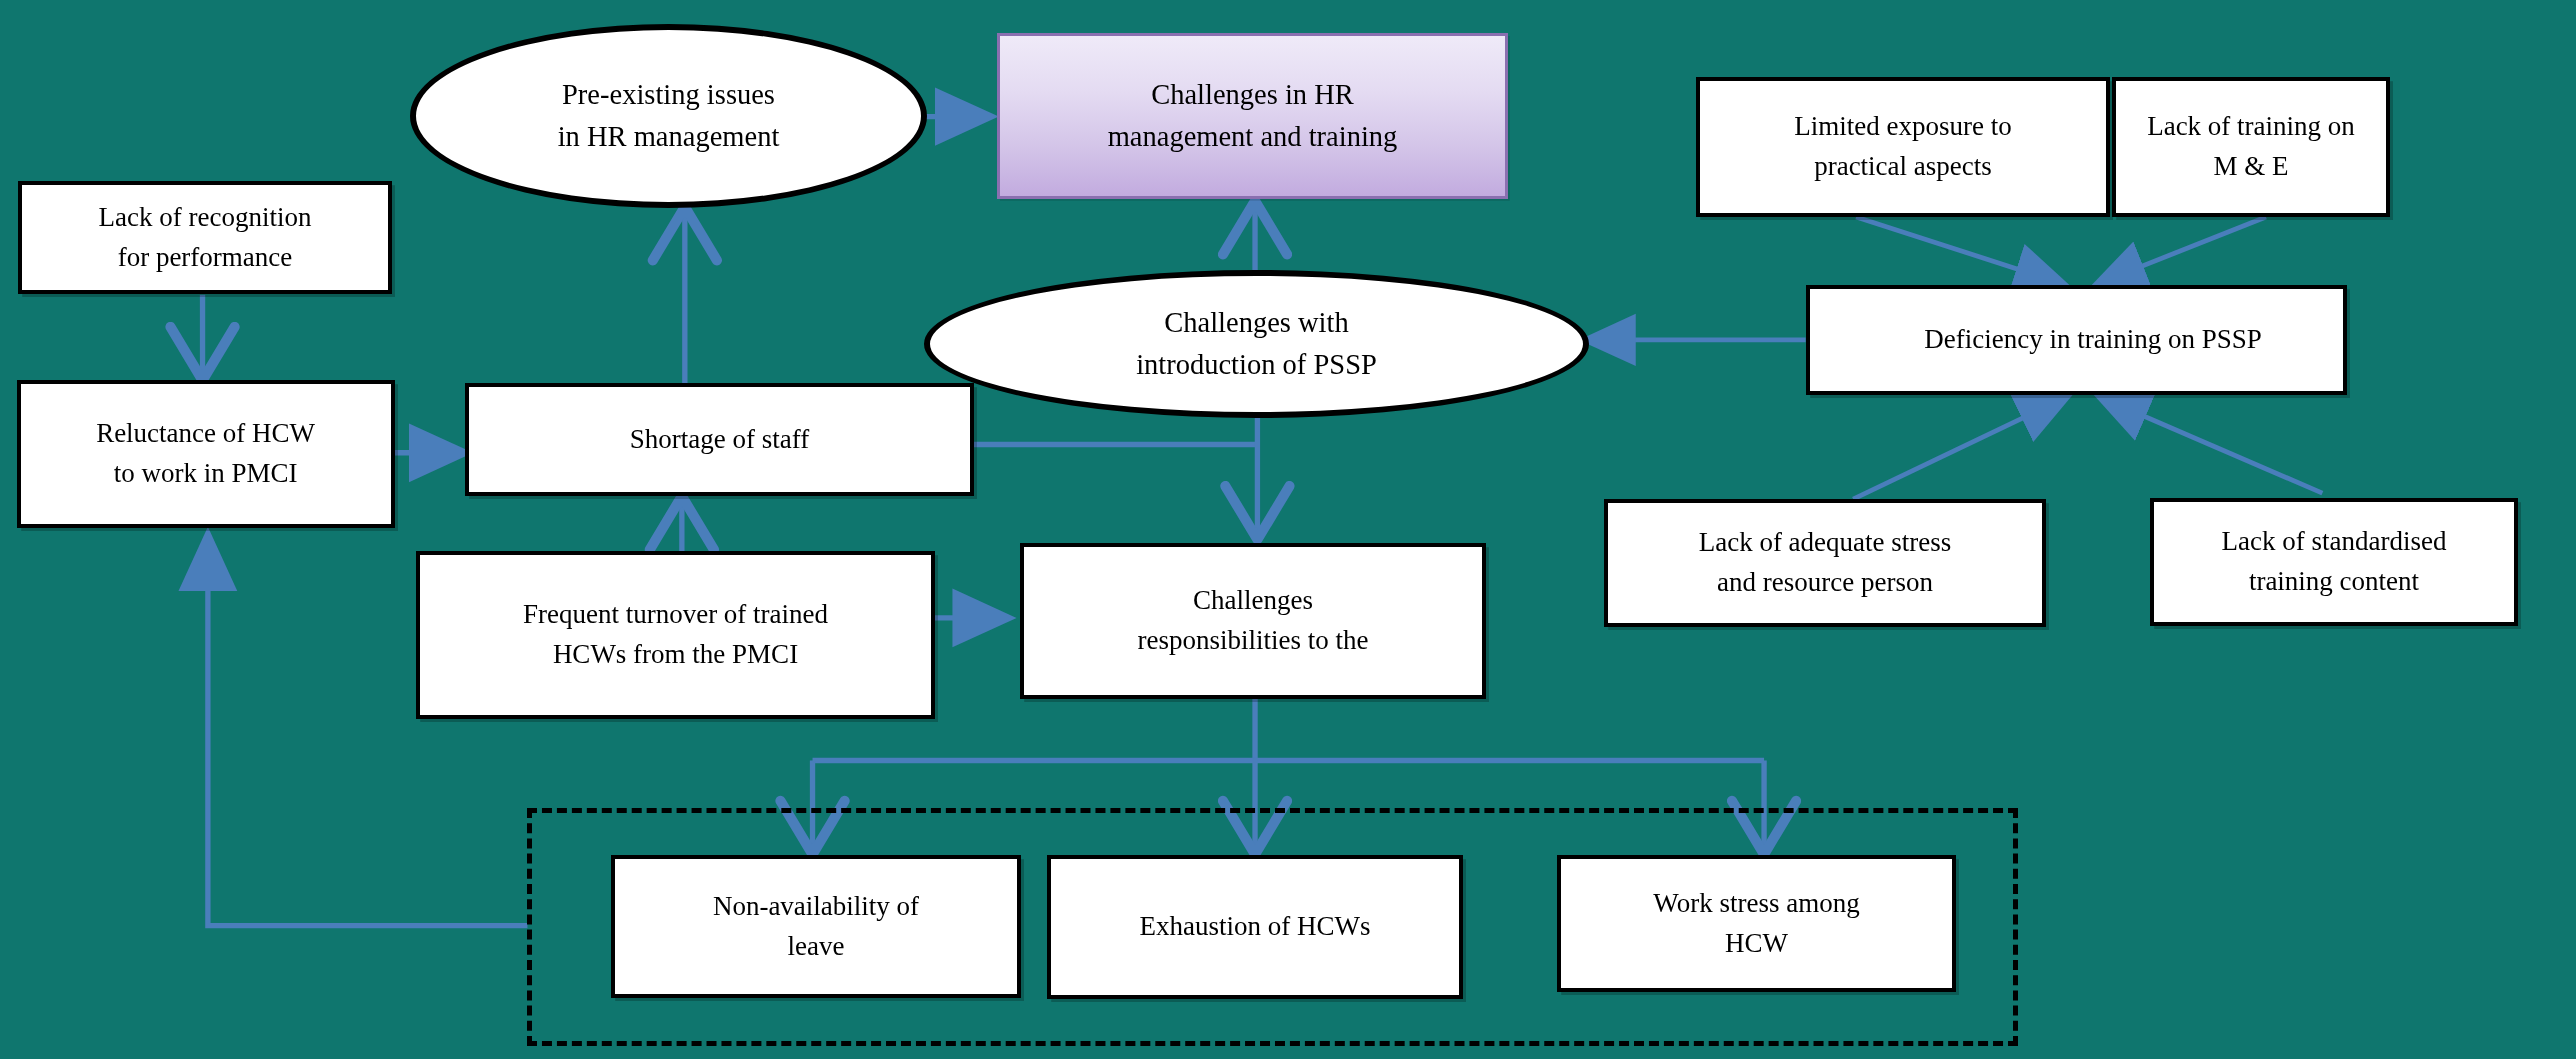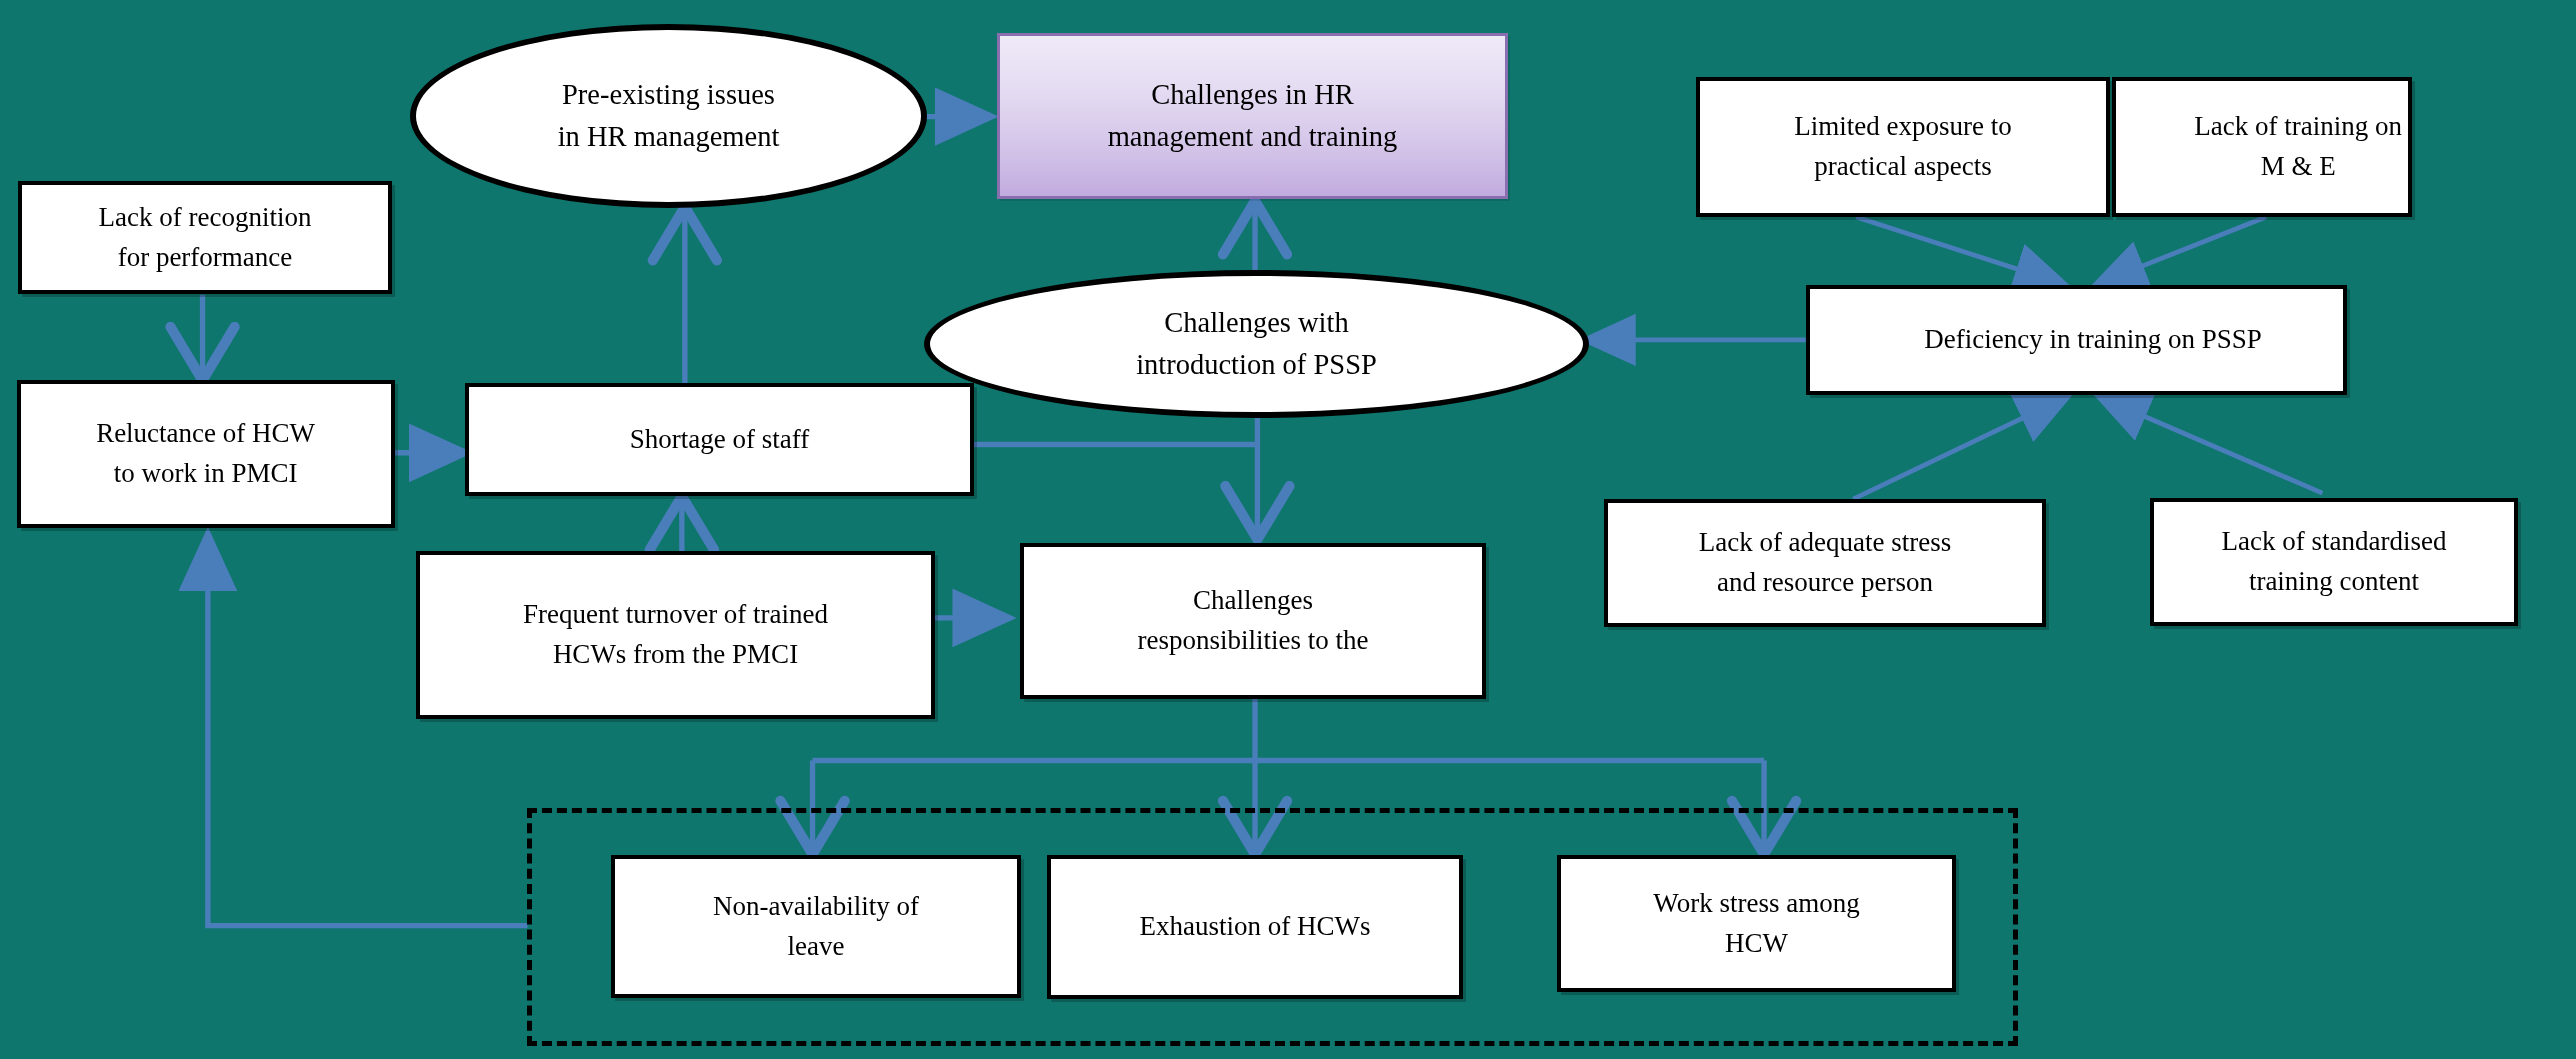--- a/index.html
+++ b/index.html
@@ -159,21 +159,21 @@
   <div class="node box" style="left:1020px; top:543px; width:466px; height:156px;">
     <span class="label fs-46">Challenges
 responsibilities to the</span>
   </div>
 
   <div class="node box" style="left:1648px; top:77px; width:414px; height:140px;margin-left:48px;">
     <span class="label fs-46">Limited exposure to
 practical aspects</span>
   </div>
 
-  <div class="node box" style="left:2112px; top:77px; width:300px; height:140px;justify-content:flex-end;">
+  <div class="node box" style="left:2112px; top:77px; width:278px; height:140px;">
     <span class="label fs-46">Lack of training on
 M &amp; E</span>
   </div>
 
   <div class="node box" style="left:1806px; top:285px; width:541px; height:110px;padding-left:33px;">
     <span class="label fs-46">Deficiency in training on PSSP</span>
   </div>
 
   <div class="node box" style="left:1604px; top:499px; width:442px; height:128px;">
     <span class="label fs-46">Lack of adequate stress

